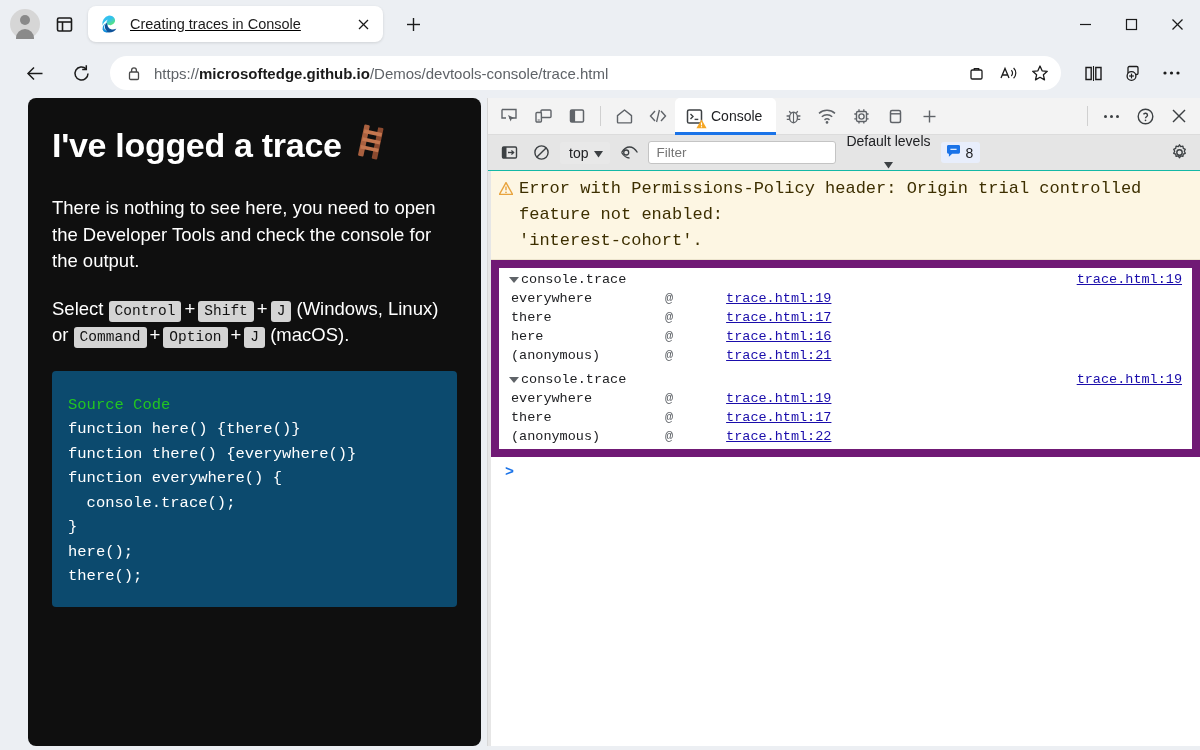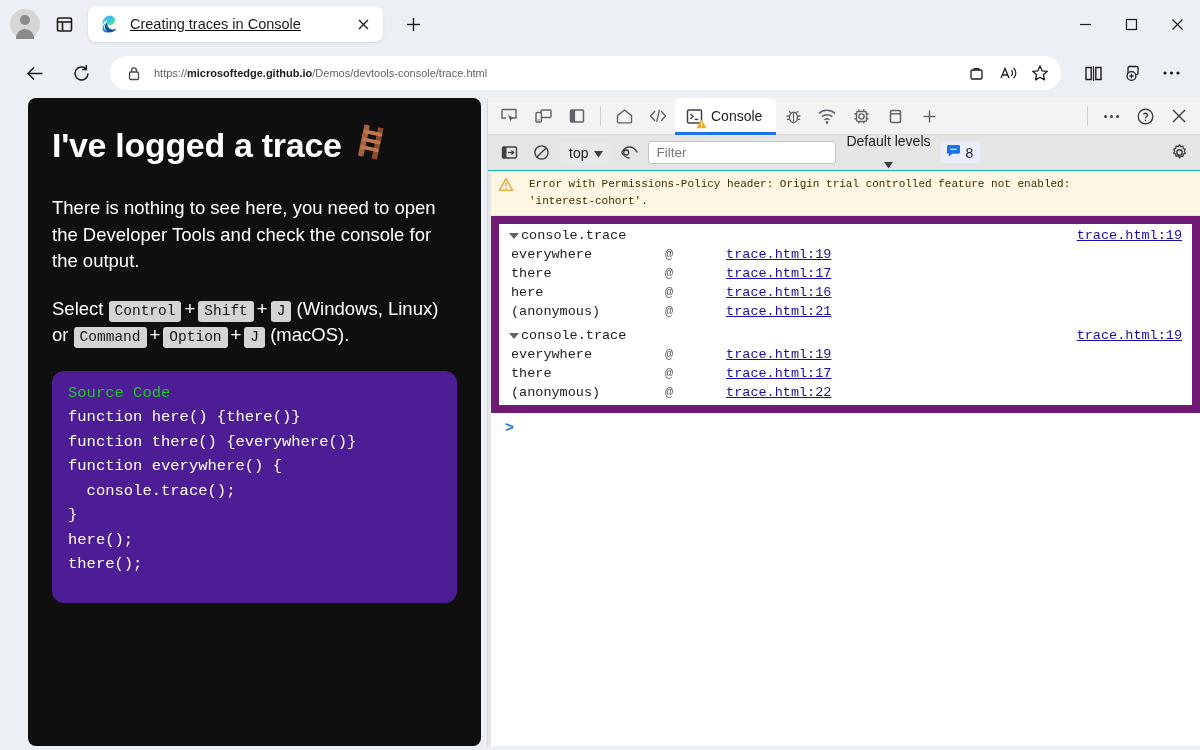--- a/index.html
+++ b/index.html
@@ -97,21 +97,21 @@
   }
   .omnibox {
     flex: 1; height: 34px;
     background: #fff; border-radius: 17px;
     display: flex; align-items: center;
     padding: 0 6px 0 14px;
     margin-right: 10px;
   }
   .lock { width: 20px; height: 20px; flex: 0 0 20px; margin-right: 10px; display:flex;align-items:center;justify-content:center;}
   .url {
-    flex: 1; font-size: 11px; color: #5f6368;
+    flex: 1; font-size: 15px; color: #5f6368;
     white-space: nowrap; overflow: hidden;
   }
   .url b { color: #1b1b1b; font-weight: 600; }
   .omni-icon {
     width: 30px; height: 30px; flex: 0 0 30px;
     display: flex; align-items: center; justify-content: center;
     border-radius: 50%; margin-left: 2px;
   }
   .tool-icon {
     width: 34px; height: 34px; flex: 0 0 34px;
@@ -146,23 +146,23 @@
   kbd {
     font-family: "Liberation Mono", monospace;
     font-size: 14.5px;
     background: #d4d4d4; color: #111;
     padding: 2px 6px 3px 6px;
     border-radius: 3px;
     white-space: nowrap;
   }
   .plus-sep { padding: 0 3px; }
   .codeblock {
-    background: #4c1d95;
-    border-radius: 12px;
-    padding: 10px 16px 18px 16px;
+    background: #0c4a6e;
+    border-radius: 4px;
+    padding: 22px 16px 18px 16px;
     font-family: "Liberation Mono", monospace;
     font-size: 15.5px;
     line-height: 1.58;
     white-space: pre;
     margin-top: 4px;
     min-height: 232px;
   }
   .code-title { color: #22c522; }
 
   
@@ -246,23 +246,23 @@
   .console-body {
     flex: 1; overflow: hidden; position: relative;
     background: #fff;
     border-left: 3px solid #e6e6e6;
   }
   .warnrow {
     background: #fdf6e3;
     border-bottom: 1px solid #ece4cd;
     padding: 5px 8px 6px 8px;
     display: flex;
-    gap: 16px;
+    gap: 6px;
     font-family: "Liberation Mono", monospace;
-    font-size: 11px;
+    font-size: 17px;
     line-height: 1.52;
     color: #5c3c00;
   }
   .warnrow .wtext { color: #3d2f00; }
   .redbox {
     border: 8px solid #701a75;
     margin: 0;
   }
   .trace-group { padding: 2px 0 3px 0; }
   .trace-head {

